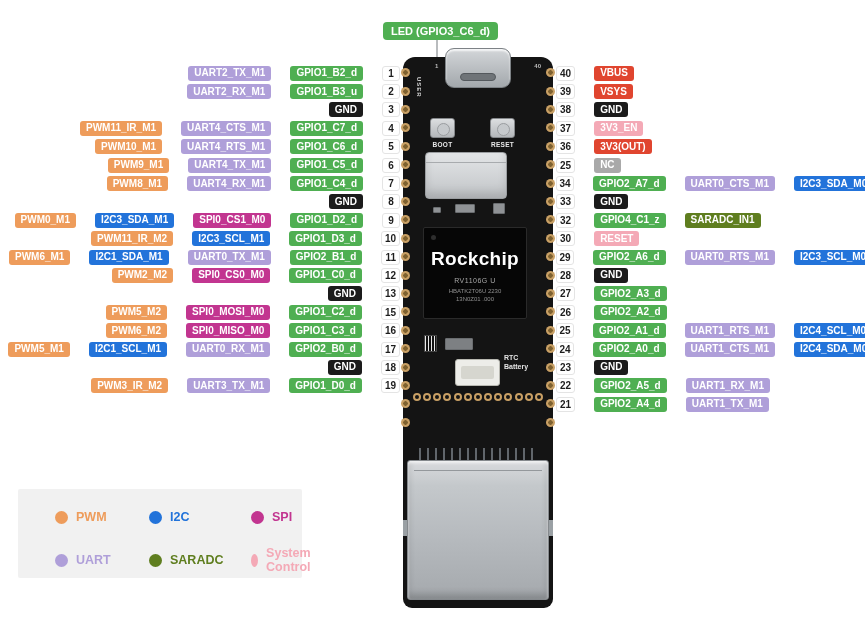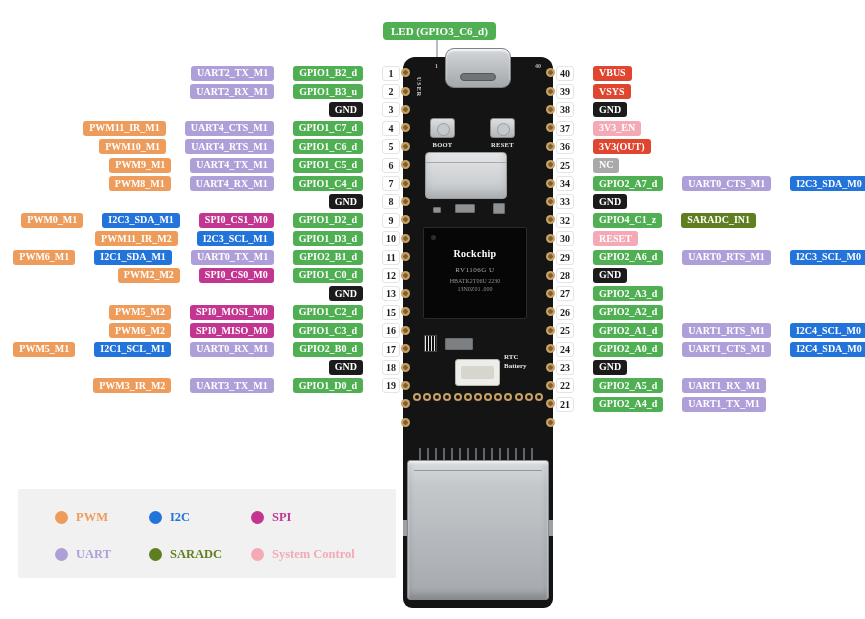--- a/index.html
+++ b/index.html
@@ -1,18 +1,18 @@
 <!DOCTYPE html>
 <html style="--pwm: #EE9C5B; --i2c: #2273DA; --spi: #C23590; --uart: #AF9FD9; --saradc: #5F7E1F; --sysctrl: #F4A9B6; --gpio: #4FAF52; --gnd: #1B1B1B; --power: #E0452F; --nc: #A9A9A9;"><head>
 <meta charset="utf-8">
 <style>
   *{margin:0;padding:0;box-sizing:border-box}
   html,body{background:#fff}
   .stage{position:relative;width:865px;height:619px;background:#ffffff;overflow:hidden;
-         font-family:Liberation Serif, serif}
+         font-family:Liberation Sans, sans-serif}
 
   
   .pill{display:inline-flex;align-items:center;justify-content:center;height:15px;padding:0 6px;
         border-radius:3px;font-size:10px;font-weight:bold;color:#fff;white-space:nowrap;line-height:1}
   .t-pwm{background:var(--pwm)} .t-i2c{background:var(--i2c)} .t-spi{background:var(--spi)}
   .t-uart{background:var(--uart)} .t-saradc{background:var(--saradc)} .t-sysctrl{background:var(--sysctrl)}
   .t-gpio{background:var(--gpio)} .t-gnd{background:var(--gnd)} .t-power{background:var(--power)}
   .t-nc{background:var(--nc)}
   .pin-num{display:inline-flex;align-items:center;justify-content:center;height:15px;min-width:18px;
            padding:0 3px;border-radius:3px;background:#fff;border:1px solid #e4e4e4;color:#1d1d1d;
@@ -57,21 +57,21 @@
            box-shadow:inset 0 -6px 8px rgba(0,0,0,.12)}
   .sd-slot::after{content:"";position:absolute;left:0;top:9px;right:0;height:1px;background:#a8abae}
   .comp{position:absolute;background:#8f9295;border:1px solid #6a6d70;border-radius:1px}
   .c1{left:52px;top:147px;width:20px;height:9px}
   .c2{left:90px;top:146px;width:12px;height:11px}
   .c3{left:30px;top:150px;width:8px;height:6px}
   .c4{left:42px;top:281px;width:28px;height:12px;background:#7d8083}
   .chip{position:absolute;left:20px;top:170px;width:104px;height:92px;background:#060606;
         border:1px solid #2a2a2a;border-radius:2px;text-align:center;padding-top:20px}
   .chip-dot{position:absolute;left:7px;top:7px;width:5px;height:5px;border-radius:50%;background:#2e2e2e}
-  .chip-brand{color:#fff;font-size:10px;font-weight:bold;letter-spacing:.3px}
+  .chip-brand{color:#fff;font-size:19px;font-weight:bold;letter-spacing:.3px}
   .chip-line1{color:#a8a8a8;font-size:7px;margin-top:7px;letter-spacing:.5px}
   .chip-line2{color:#8f8f8f;font-size:6px;margin-top:4px}
   .chip-line3{color:#8f8f8f;font-size:6px;margin-top:2px}
   .barcode{position:absolute;left:21px;top:278px;width:13px;height:17px;
            background:repeating-linear-gradient(90deg,#e8e8e8 0 1px,#111 1px 3px);border:1px solid #444}
   .rtc-conn{position:absolute;left:52px;top:302px;width:45px;height:27px;background:#ededE9;
             border:1px solid #b8b8b1;border-radius:3px}
   .rtc-conn::after{content:"";position:absolute;left:5px;top:6px;right:5px;bottom:6px;
                    background:#d6d6cf;border-radius:2px}
   .rtc-text{position:absolute;left:101px;top:296px;font-size:7px;font-weight:bold;color:#e4e4e4;line-height:1.35}
@@ -81,21 +81,21 @@
   .eth-pins{position:absolute;left:12px;right:12px;top:0;height:14px;
             background:repeating-linear-gradient(90deg,#61666b 0 2px,transparent 2px 8px)}
   .eth-body{position:absolute;left:0;top:12px;right:0;bottom:0;border-radius:3px;border:1px solid #85898d;
             background:linear-gradient(180deg,#d8dadd 0%,#c4c8cb 18%,#b6babe 55%,#a5a9ad 100%);
             box-shadow:inset 0 2px 3px rgba(255,255,255,.7),inset 0 -5px 7px rgba(0,0,0,.2)}
   .eth-body::before{content:"";position:absolute;left:6px;right:6px;top:9px;height:1px;background:#94989c}
   .eth-tab{position:absolute;width:5px;height:16px;background:#9aa0a4;top:72px}
   .eth-tab.l{left:-4px}.eth-tab.r{right:-4px}
 
   
-  .legend{position:absolute;left:18px;top:489px;width:378px;height:89px;background:#f1f1f1;border-radius:2px}
+  .legend{position:absolute;left:18px;top:489px;width:284px;height:89px;background:#f1f1f1;border-radius:2px}
   .legend-grid{display:grid;grid-template-columns:94px 102px auto;row-gap:22px;padding:21px 0 0 37px}
   .legend-item{display:flex;align-items:center;gap:8px}
   .legend-dot{width:13px;height:13px;border-radius:50%;display:inline-block}
   .legend-label{font-size:12.5px;font-weight:bold}
 </style>
 </head>
 <body>
 
 <div class="stage">
 

